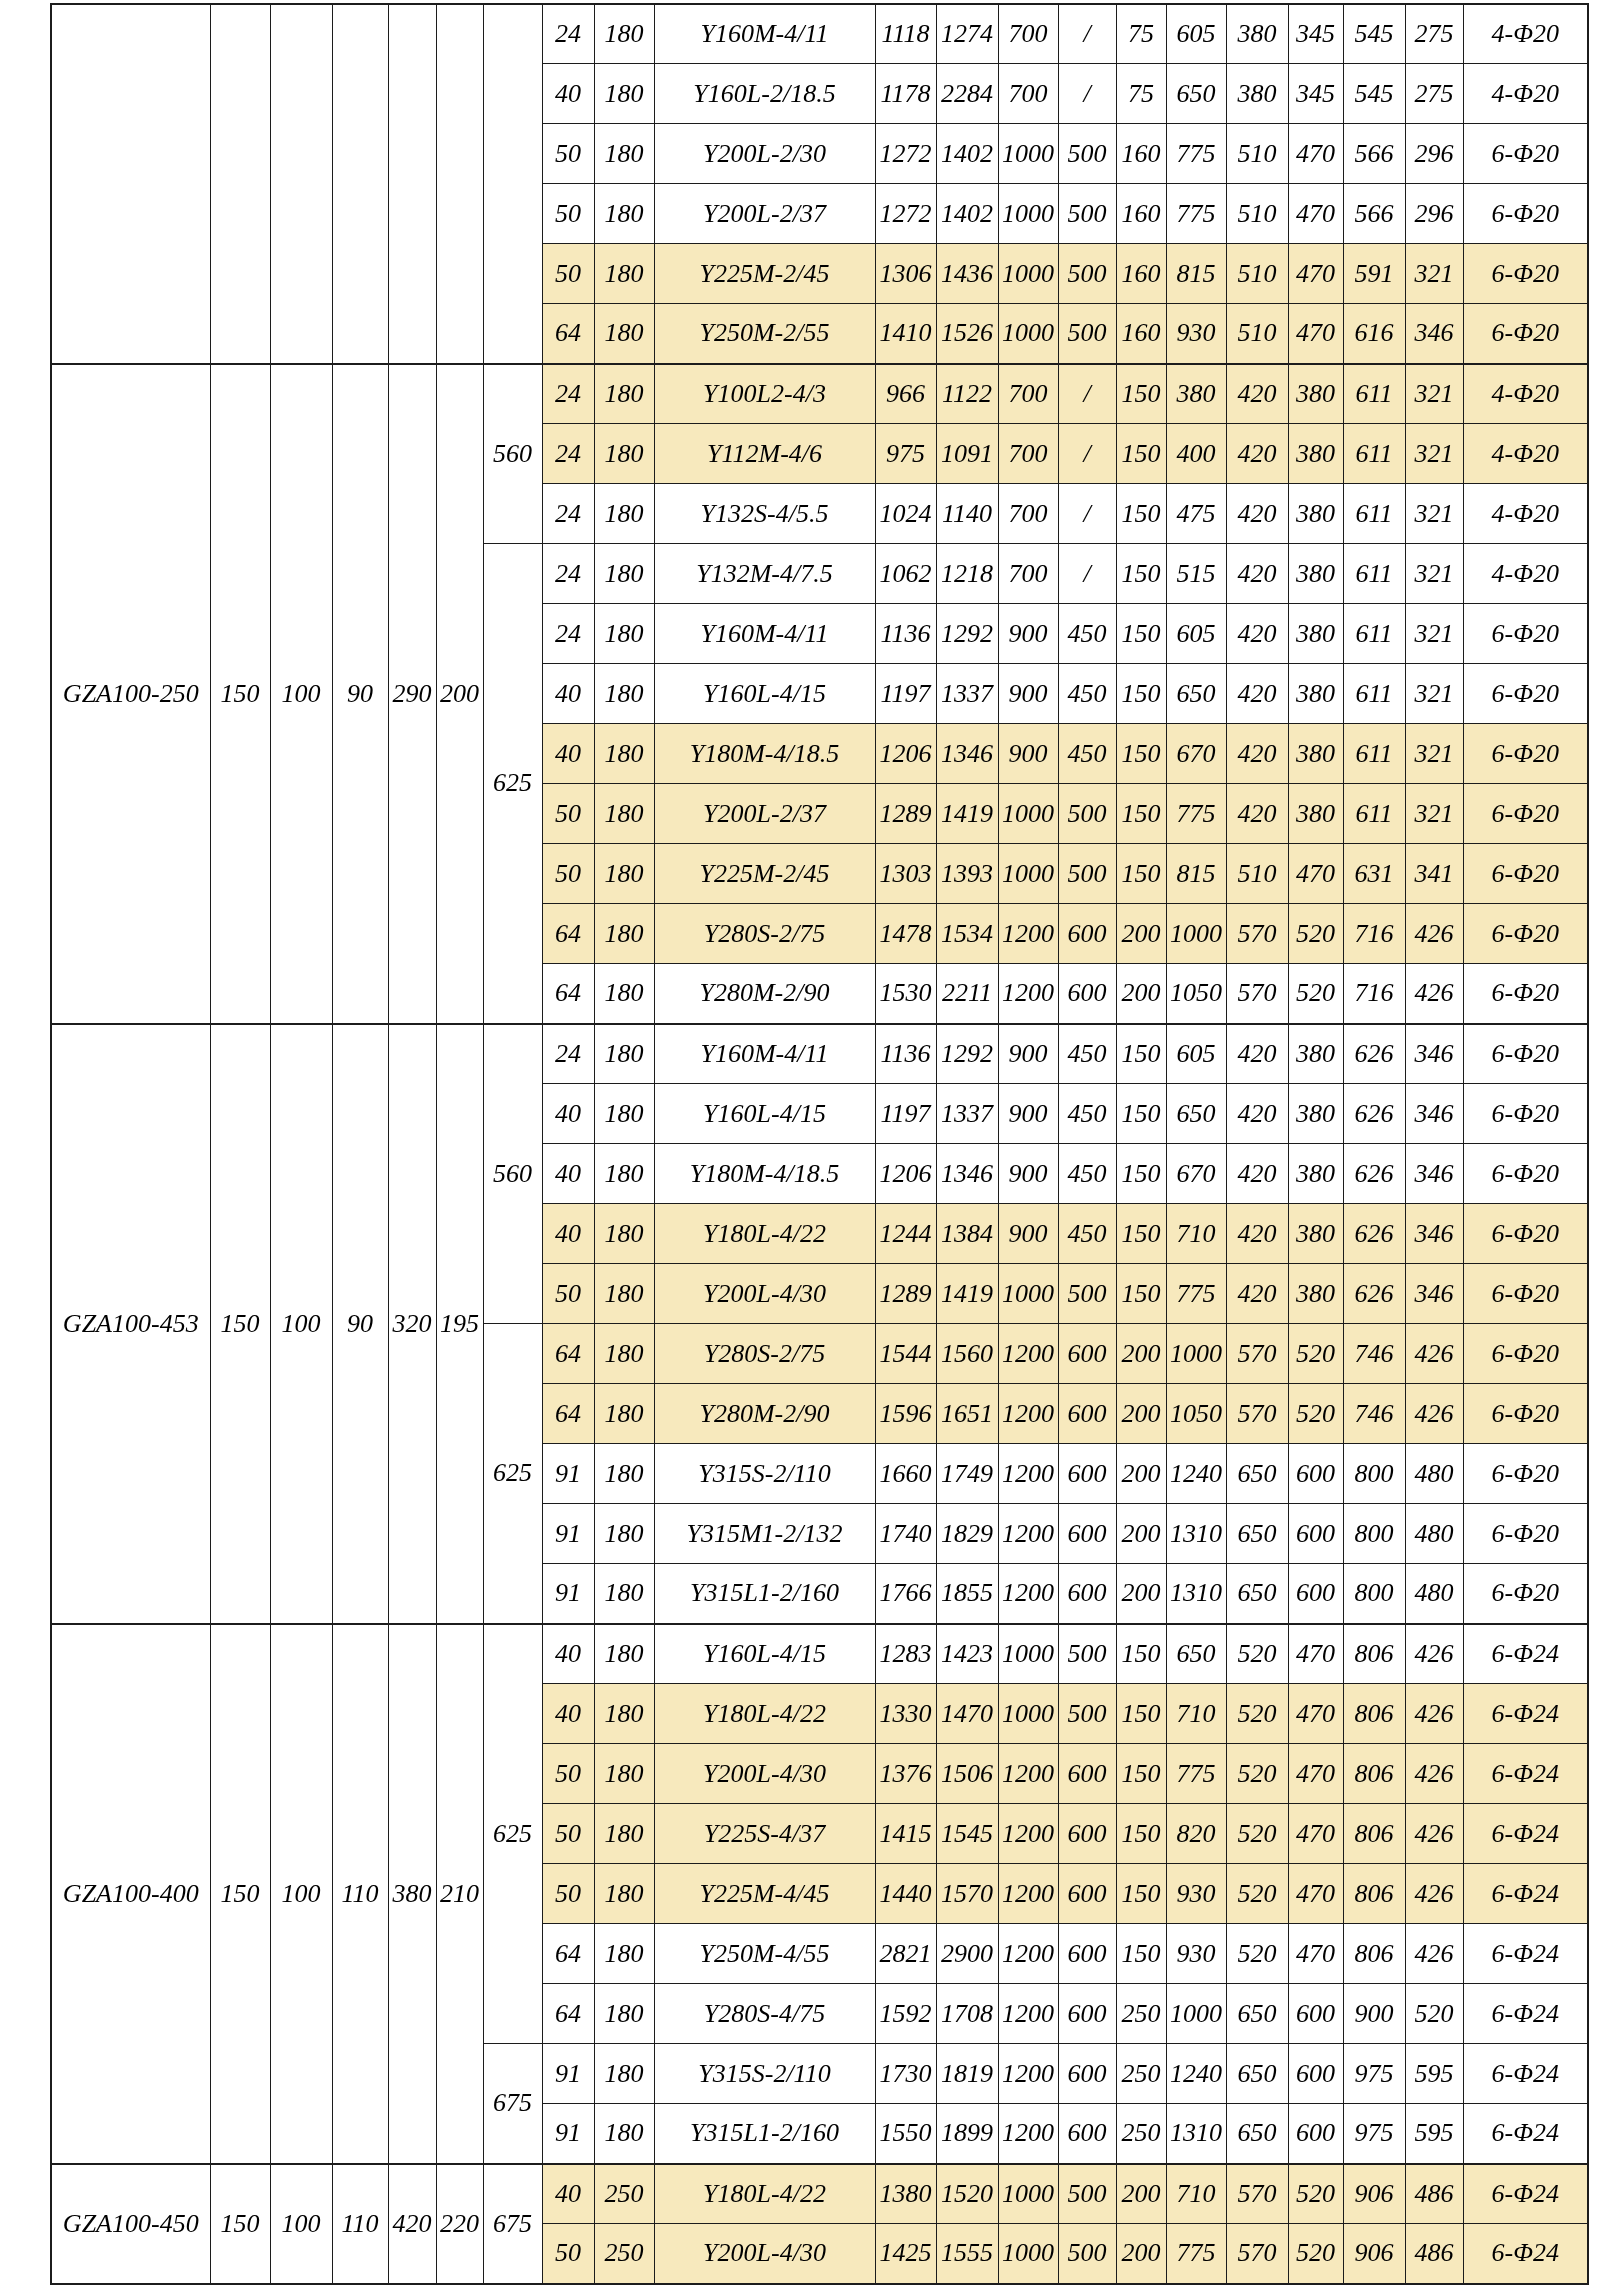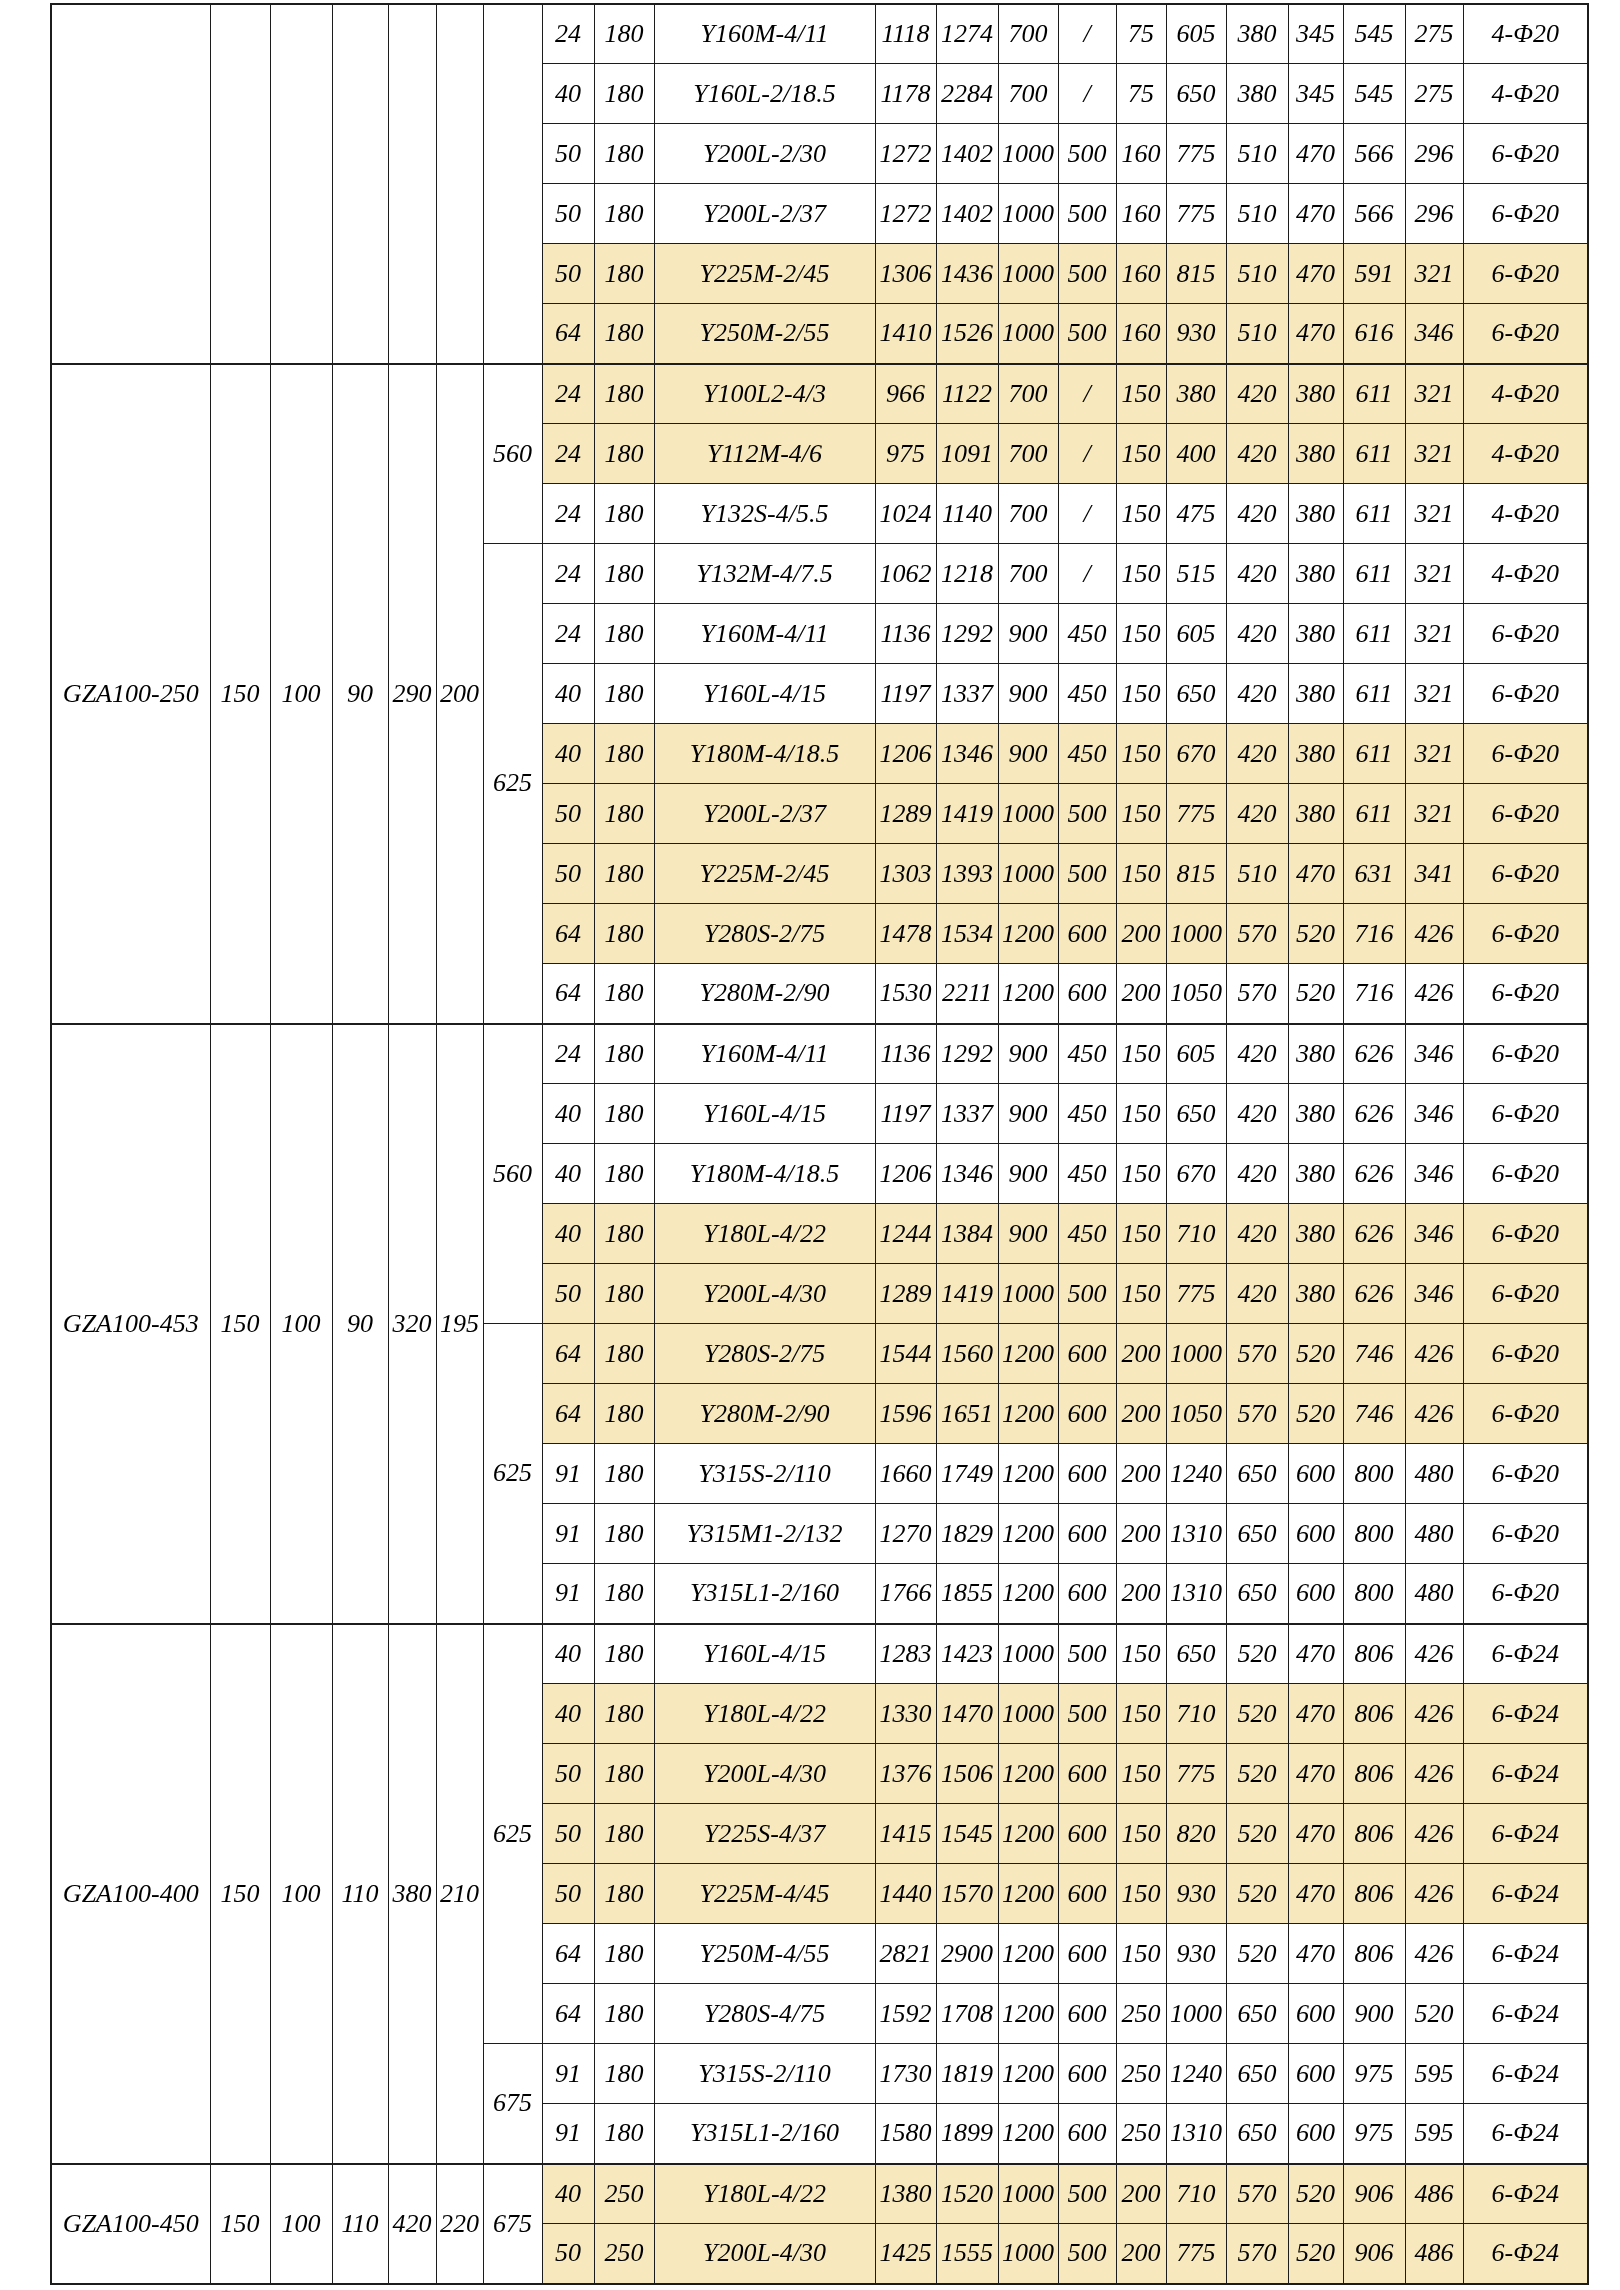--- a/index.html
+++ b/index.html
@@ -482,21 +482,21 @@
           <td>650</td>
           <td>600</td>
           <td>800</td>
           <td>480</td>
           <td>6-Φ20</td>
         </tr>
         <tr>
           <td>91</td>
           <td>180</td>
           <td>Y315M1-2/132</td>
-          <td>1270</td>
+          <td>1740</td>
           <td>1829</td>
           <td>1200</td>
           <td>600</td>
           <td>200</td>
           <td>1310</td>
           <td>650</td>
           <td>600</td>
           <td>800</td>
           <td>480</td>
           <td>6-Φ20</td>
@@ -650,21 +650,21 @@
           <td>650</td>
           <td>600</td>
           <td>975</td>
           <td>595</td>
           <td>6-Φ24</td>
         </tr>
         <tr>
           <td>91</td>
           <td>180</td>
           <td>Y315L1-2/160</td>
-          <td>1580</td>
+          <td>1550</td>
           <td>1899</td>
           <td>1200</td>
           <td>600</td>
           <td>250</td>
           <td>1310</td>
           <td>650</td>
           <td>600</td>
           <td>975</td>
           <td>595</td>
           <td>6-Φ24</td>

